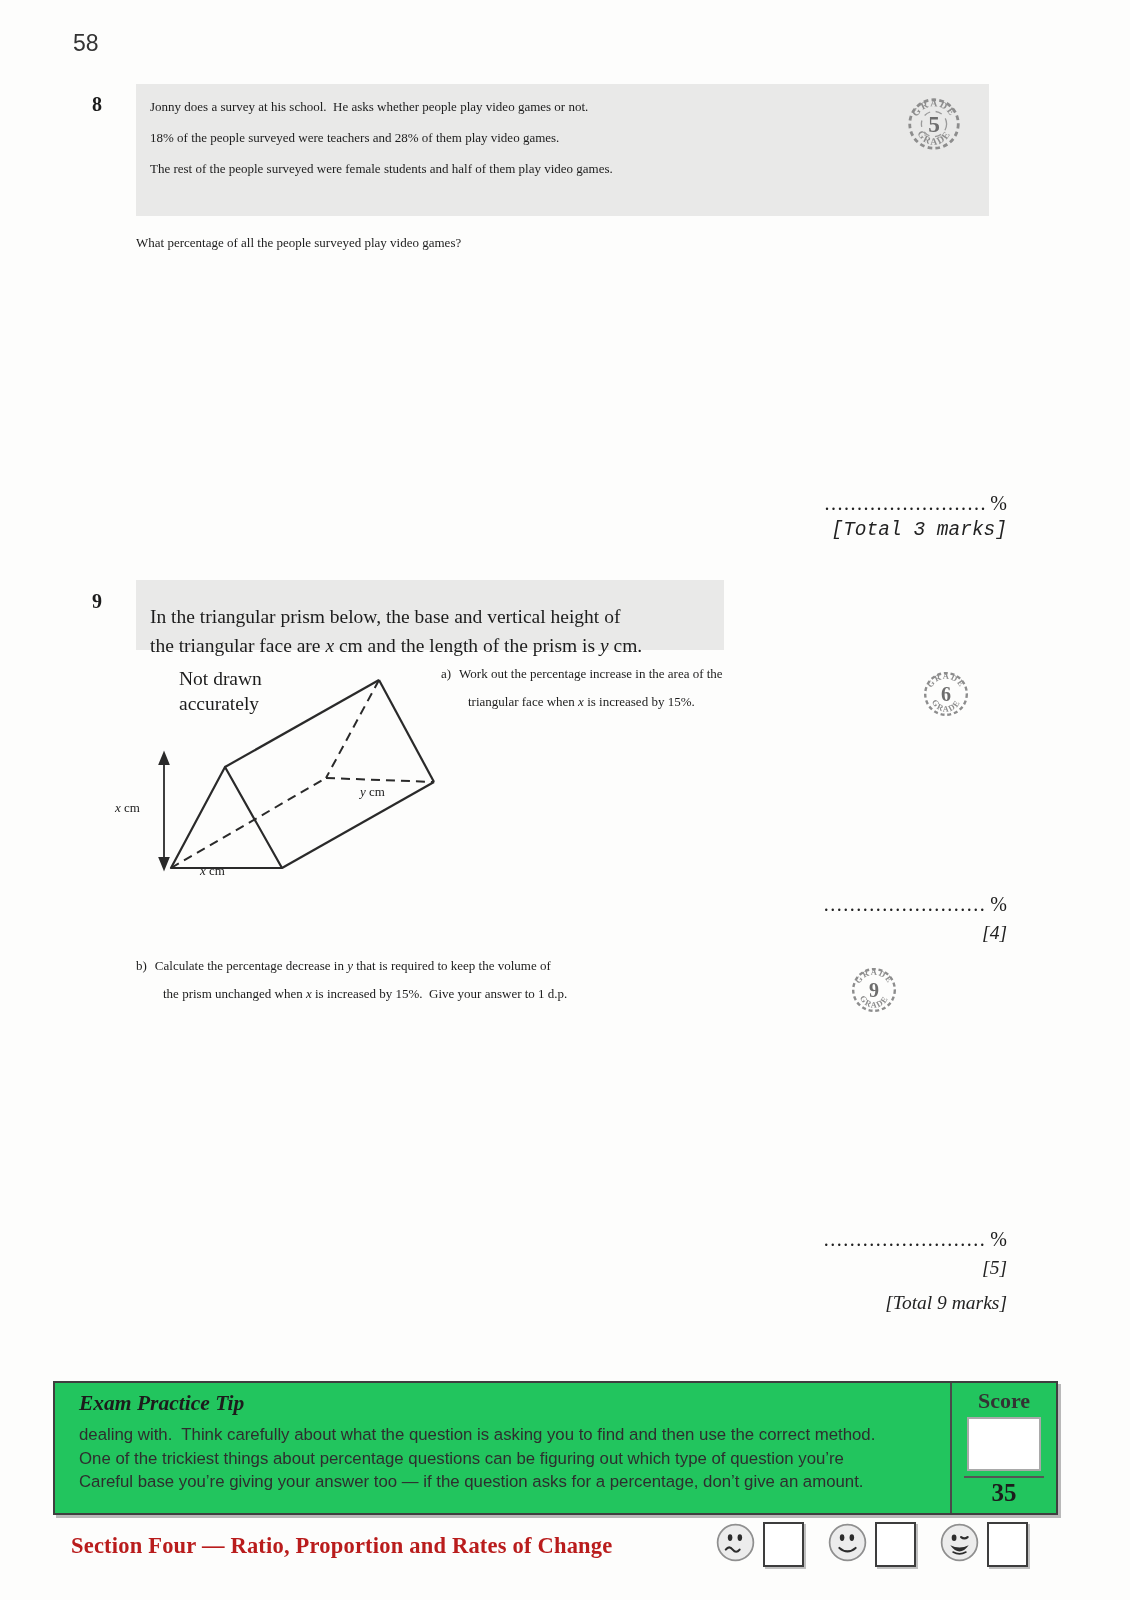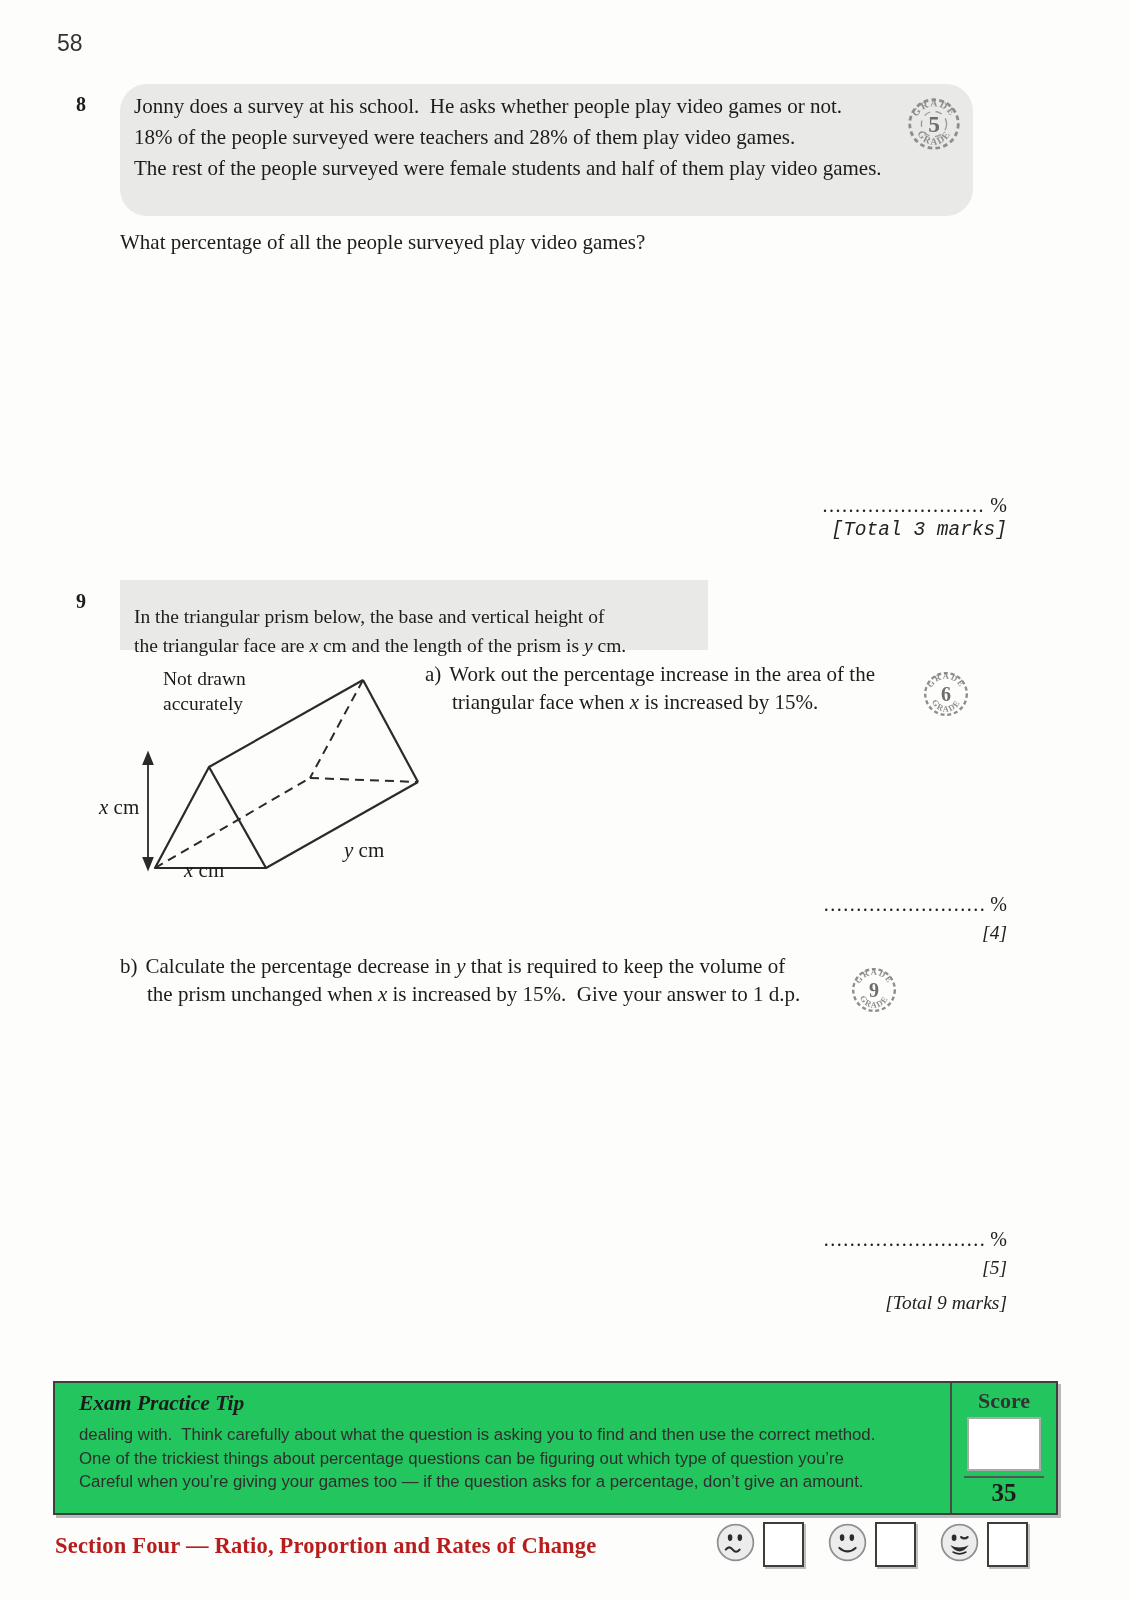--- a/index.html
+++ b/index.html
@@ -1,23 +1,23 @@
 <!DOCTYPE html>
 <html><head>
 <meta charset="utf-8">
 <style>
   html,body{margin:0;padding:0;}
   body{
     width:1130px;height:1600px;position:relative;background:#fdfdfc;
     font-family:"Liberation Serif",serif;color:#1c1c1c;overflow:hidden;
   }
-  .abs{position:absolute;}
+  .abs{position:absolute;margin-left:16px;}
   .line{white-space:pre-wrap;}
   .var{font-style:italic;}
-  .serif19{font-size:21px;line-height:31px;border-radius:27px;}
+  .serif19{font-size:13px;line-height:31px;}
   .qnum{font-weight:bold;font-size:20px;}
   .shaded{background:#e9e9e8;}
   .right-col{right:123px;text-align:right;}
   .dots{font-size:20px;letter-spacing:1.5px;color:#222;}
   .marks{font-style:italic;font-size:19.5px;color:#222;}
   .pagenum{font-family:"Liberation Sans",sans-serif;font-size:23px;color:#333;}
   
   .badge{position:absolute;}
   .badge svg{display:block;}
   
@@ -106,21 +106,21 @@
     <g stroke="#2a2a2a" stroke-width="1.8" fill="#2a2a2a">
       <line x1="58" y1="110" x2="58" y2="208"></line>
       <path d="M 58,101 L 53.5,112 L 62.5,112 Z"></path>
       <path d="M 58,217 L 53.5,206 L 62.5,206 Z"></path>
     </g>
   </svg>
 </div>
 
 <div class="abs serif19" style="left:99px;top:792px;"><span class="var">x</span><span> cm</span></div>
 <div class="abs serif19" style="left:184px;top:855px;"><span class="var">x</span><span> cm</span></div>
-<div class="abs serif19" style="left:344px;top:835px;"><span class="var">y</span><span> cm</span></div>
+<div class="abs serif19" style="left:344px;top:776px;"><span class="var">y</span><span> cm</span></div>
 
 <div class="abs serif19" style="left:425px;top:660px;line-height:28px;">
   <div style="display:flex;gap:8px;">
     <span>a)</span>
     <span class="line"><span>Work out the percentage increase in the area of the</span></span>
   </div>
   <div class="line" style="margin-left:27px;"><span>triangular face when </span><span class="var">x</span><span> is increased by 15%.</span></div>
 </div>
 
 <div class="badge" style="left:922px;top:670px;">
@@ -162,21 +162,21 @@
   <span class="dots">.........................</span><span> </span><span style="font-size:20px;">%</span>
 </div>
 <div class="abs right-col marks" style="top:1257px;">[5]</div>
 <div class="abs right-col marks" style="top:1292px;">[Total 9 marks]</div>
 
 <div class="tipbox">
   <div class="tipmain">
     <div class="tiptitle">Exam Practice Tip</div>
     <div class="tipline">dealing with.  Think carefully about what the question is asking you to find and then use the correct method.</div>
     <div class="tipline">One of the trickiest things about percentage questions can be figuring out which type of question you’re</div>
-    <div class="tipline">Careful when you’re giving your games too — if the question asks for a percentage, don’t give an amount.</div>
+    <div class="tipline">Careful base you’re giving your answer too — if the question asks for a percentage, don’t give an amount.</div>
   </div>
   <div class="scorecol">
     <div class="scorelabel">Score</div>
     <div class="scoreinput"></div>
     <div class="scoreline"></div>
     <div class="scoretotal">35</div>
   </div>
 </div>
 
 <div class="abs footer-title" style="left:55px;top:1533px;">Section Four — Ratio, Proportion and Rates of Change</div>

